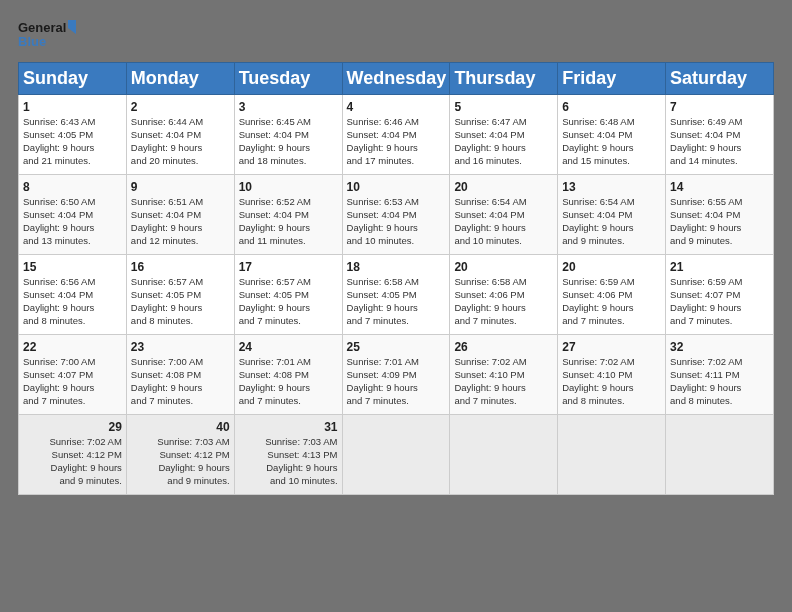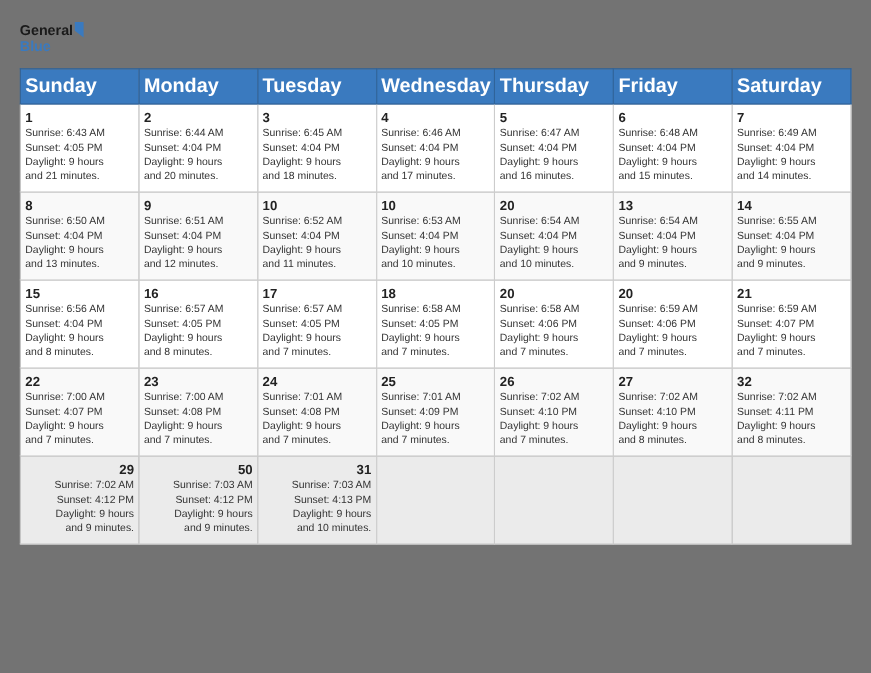--- a/index.html
+++ b/index.html
@@ -155,21 +155,21 @@
           <td><span class="day-number">22</span><span>Sunrise: 7:00 AM<br>Sunset: 4:07 PM<br>Daylight: 9 hours<br>and 7 minutes.</span></td>
           <td><span class="day-number">23</span><span>Sunrise: 7:00 AM<br>Sunset: 4:08 PM<br>Daylight: 9 hours<br>and 7 minutes.</span></td>
           <td><span class="day-number">24</span><span>Sunrise: 7:01 AM<br>Sunset: 4:08 PM<br>Daylight: 9 hours<br>and 7 minutes.</span></td>
           <td><span class="day-number">25</span><span>Sunrise: 7:01 AM<br>Sunset: 4:09 PM<br>Daylight: 9 hours<br>and 7 minutes.</span></td>
           <td><span class="day-number">26</span><span>Sunrise: 7:02 AM<br>Sunset: 4:10 PM<br>Daylight: 9 hours<br>and 7 minutes.</span></td>
           <td><span class="day-number">27</span><span>Sunrise: 7:02 AM<br>Sunset: 4:10 PM<br>Daylight: 9 hours<br>and 8 minutes.</span></td>
           <td><span class="day-number">32</span><span>Sunrise: 7:02 AM<br>Sunset: 4:11 PM<br>Daylight: 9 hours<br>and 8 minutes.</span></td>
         </tr>
         <tr class="last-row">
           <td><span class="day-number">29</span><span>Sunrise: 7:02 AM<br>Sunset: 4:12 PM<br>Daylight: 9 hours<br>and 9 minutes.</span></td>
-          <td><span class="day-number">50</span><span>Sunrise: 7:03 AM<br>Sunset: 4:12 PM<br>Daylight: 9 hours<br>and 9 minutes.</span></td>
+          <td><span class="day-number">40</span><span>Sunrise: 7:03 AM<br>Sunset: 4:12 PM<br>Daylight: 9 hours<br>and 9 minutes.</span></td>
           <td><span class="day-number">31</span><span>Sunrise: 7:03 AM<br>Sunset: 4:13 PM<br>Daylight: 9 hours<br>and 10 minutes.</span></td>
           <td class="cell-empty"></td>
           <td class="cell-empty"></td>
           <td class="cell-empty"></td>
           <td class="cell-empty"></td>
         </tr>
       </tbody>
   </table>
 </div>
 

